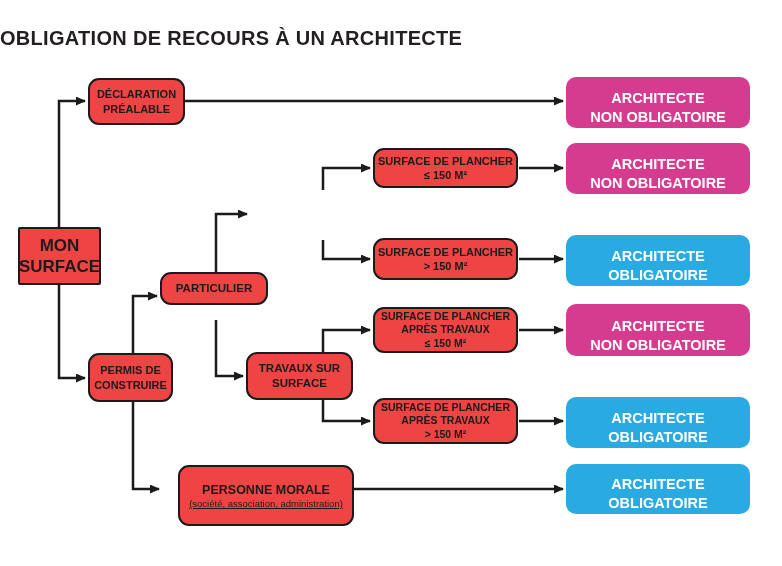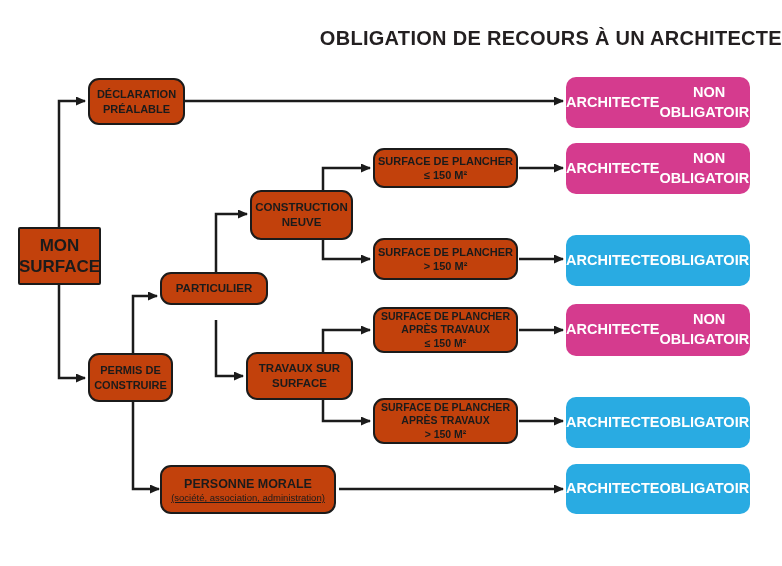--- a/index.html
+++ b/index.html
@@ -1,38 +1,38 @@
 <!DOCTYPE html>
 <html lang="fr"><head>
 <meta charset="utf-8">
 <style>
   html,body{margin:0;padding:0;background:#fff;}
   .canvas{
     position:relative;width:782px;height:566px;background:#ffffff;
     font-family:"Liberation Sans","DejaVu Sans",sans-serif;overflow:hidden;
   }
   .title{
-    position:absolute;top:27px;left:0;width:100%;text-align:right;
+    position:absolute;top:27px;left:0;width:100%;text-align:left;
     font-size:20px;font-weight:bold;letter-spacing:.3px;color:#231f20;z-index:3;
   }
   svg.edges{position:absolute;left:0;top:0;z-index:1;}
   .node{
-    position:absolute;background:#c2410c;border:2.5px solid #1b1b1b;border-radius:11px;
+    position:absolute;background:#ef4444;border:2.5px solid #1b1b1b;border-radius:11px;
     display:flex;flex-direction:column;justify-content:center;align-items:center;
     text-align:center;color:#1b1b1b;font-weight:bold;font-size:11px;line-height:1.3;
     z-index:2;box-sizing:border-box;padding:2px;
   }
   .node span{white-space:nowrap;}
   .node.big{font-size:17px;line-height:1.25;border-radius:2px;}
   .node.three{font-size:10.5px;line-height:1.25;}
   .node .sub{font-weight:normal;font-size:9.5px;line-height:1.2;white-space:normal;}
   .node .subnowrap{font-weight:normal;font-size:9.5px;line-height:1.2;white-space:nowrap;text-decoration:underline;}
   .result{
     position:absolute;left:566px;width:184px;border-radius:10px;
-    display:flex;flex-direction:row;justify-content:space-between;align-items:center;
+    display:flex;flex-direction:column;justify-content:flex-end;align-items:center;
     text-align:center;color:#ffffff;font-weight:bold;font-size:14.5px;line-height:1.35;
     z-index:2;box-sizing:border-box;
   }
 </style>
 </head>
 <body>
 
 <div class="canvas">
 
   <div class="title">OBLIGATION DE RECOURS À UN ARCHITECTE</div>
@@ -75,24 +75,20 @@
 
   <div class="node" style="left:88px;top:353px;width:85px;height:49px">
     <span>PERMIS DE</span>
     <span>CONSTRUIRE</span>
   </div>
 
   <div class="node" style="left:160px;top:272px;width:108px;height:33px;font-size:11.5px">
     <span>PARTICULIER</span>
   </div>
 
-  <div class="node" style="left:250px;top:190px;width:103px;height:50px;font-size:11.5px">
-    <span>CONSTRUCTION</span>
-    <span>NEUVE</span>
-  </div>
 
   <div class="node" style="left:246px;top:352px;width:107px;height:48px;font-size:11.5px">
     <span>TRAVAUX SUR</span>
     <span>SURFACE</span>
   </div>
 
   <div class="node" style="left:373px;top:148px;width:145px;height:40px">
     <span>SURFACE DE PLANCHER</span>
     <span>≤ 150 M²</span>
   </div>
@@ -107,21 +103,21 @@
     <span>APRÈS TRAVAUX</span>
     <span>≤ 150 M²</span>
   </div>
 
   <div class="node three" style="left:373px;top:398px;width:145px;height:46px">
     <span>SURFACE DE PLANCHER</span>
     <span>APRÈS TRAVAUX</span>
     <span>&gt; 150 M²</span>
   </div>
 
-  <div class="node" style="left:160px;top:465px;width:176px;height:49px;font-size:12.5px">
+  <div class="node" style="left:178px;top:465px;width:176px;height:61px;font-size:12.5px">
     <span>PERSONNE MORALE</span>
     <span class="subnowrap">(société, association, administration)</span>
   </div>
 
   <div class="result" style="top: 77px; height: 51px; background: rgb(213, 59, 142);">
     <span>ARCHITECTE</span>
     <span>NON OBLIGATOIRE</span>
   </div>
 
   <div class="result" style="top: 143px; height: 51px; background: rgb(213, 59, 142);">

